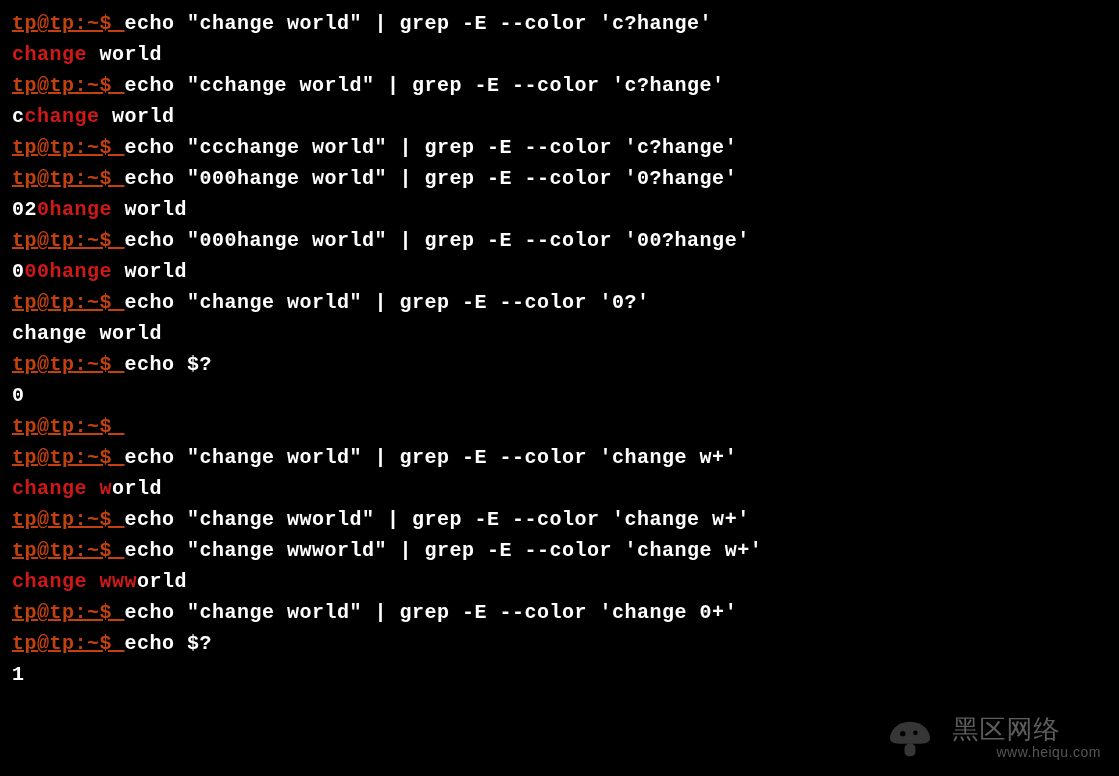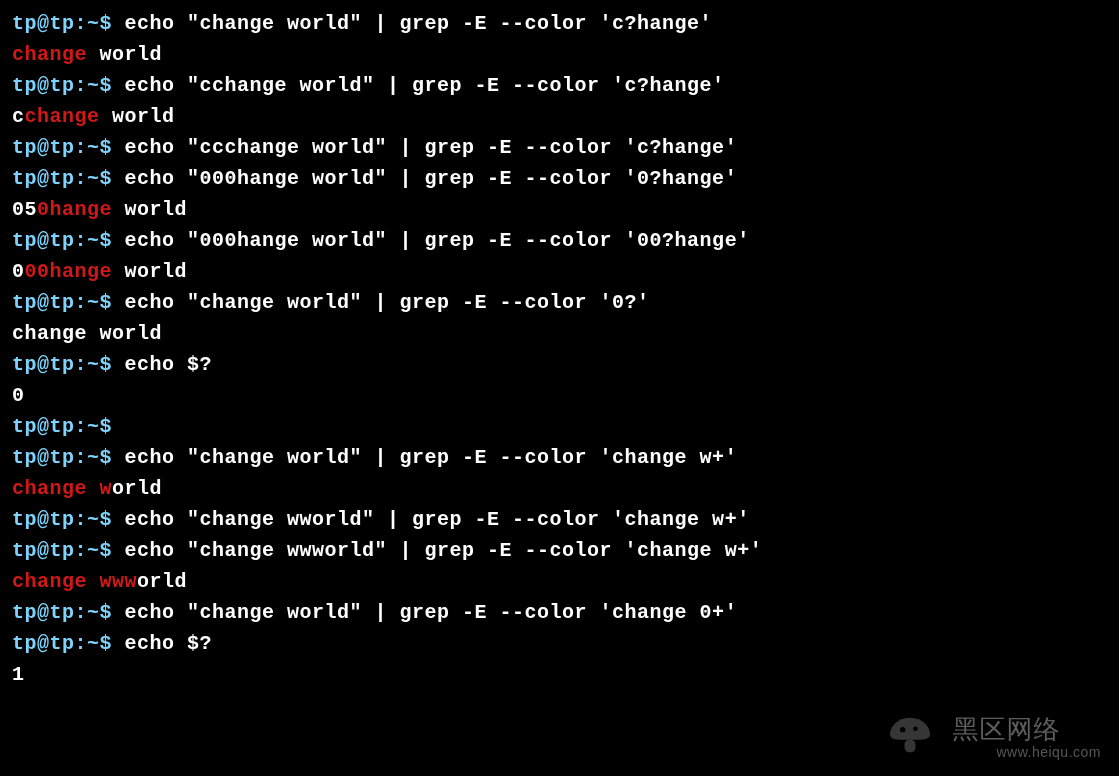--- a/index.html
+++ b/index.html
@@ -18,31 +18,33 @@
       height: 776px;
       font-weight: bold;
       letter-spacing: 0.5px;
       overflow: hidden;
       position: relative;
     }
     .line {
       white-space: pre;
     }
     .prompt {
-      color: #7dd3fc;
+      color: #c2410c;
+      text-decoration: underline;
     }
     .match {
       color: #d01818;
       font-weight: bold;
     }
     .watermark {
       position: absolute;
       bottom: 12px;
       right: 18px;
       display: flex;
+      align-items: center;
       gap: 20px;
       color: rgba(170,170,170,0.55);
       font-weight: normal;
       font-family: 'Microsoft YaHei', sans-serif;
     }
     .watermark .logo {
       width: 44px;
       height: 40px;
       position: relative;
     }
@@ -69,21 +71,21 @@
 </head>
 <body>
 
 <div id="terminal">
     <div class="line"><span class="prompt">tp@tp:~$ </span><span>echo "change world" | grep -E --color 'c?hange'</span></div>
     <div class="line"><span class="match">change</span><span> world</span></div>
     <div class="line"><span class="prompt">tp@tp:~$ </span><span>echo "cchange world" | grep -E --color 'c?hange'</span></div>
     <div class="line"><span>c</span><span class="match">change</span><span> world</span></div>
     <div class="line"><span class="prompt">tp@tp:~$ </span><span>echo "ccchange world" | grep -E --color 'c?hange'</span></div>
     <div class="line"><span class="prompt">tp@tp:~$ </span><span>echo "000hange world" | grep -E --color '0?hange'</span></div>
-    <div class="line"><span>05</span><span class="match">0hange</span><span> world</span></div>
+    <div class="line"><span>02</span><span class="match">0hange</span><span> world</span></div>
     <div class="line"><span class="prompt">tp@tp:~$ </span><span>echo "000hange world" | grep -E --color '00?hange'</span></div>
     <div class="line"><span>0</span><span class="match">00hange</span><span> world</span></div>
     <div class="line"><span class="prompt">tp@tp:~$ </span><span>echo "change world" | grep -E --color '0?'</span></div>
     <div class="line"><span>change world</span></div>
     <div class="line"><span class="prompt">tp@tp:~$ </span><span>echo $?</span></div>
     <div class="line"><span>0</span></div>
     <div class="line"><span class="prompt">tp@tp:~$ </span><span></span></div>
     <div class="line"><span class="prompt">tp@tp:~$ </span><span>echo "change world" | grep -E --color 'change w+'</span></div>
     <div class="line"><span class="match">change w</span><span>orld</span></div>
     <div class="line"><span class="prompt">tp@tp:~$ </span><span>echo "change wworld" | grep -E --color 'change w+'</span></div>

